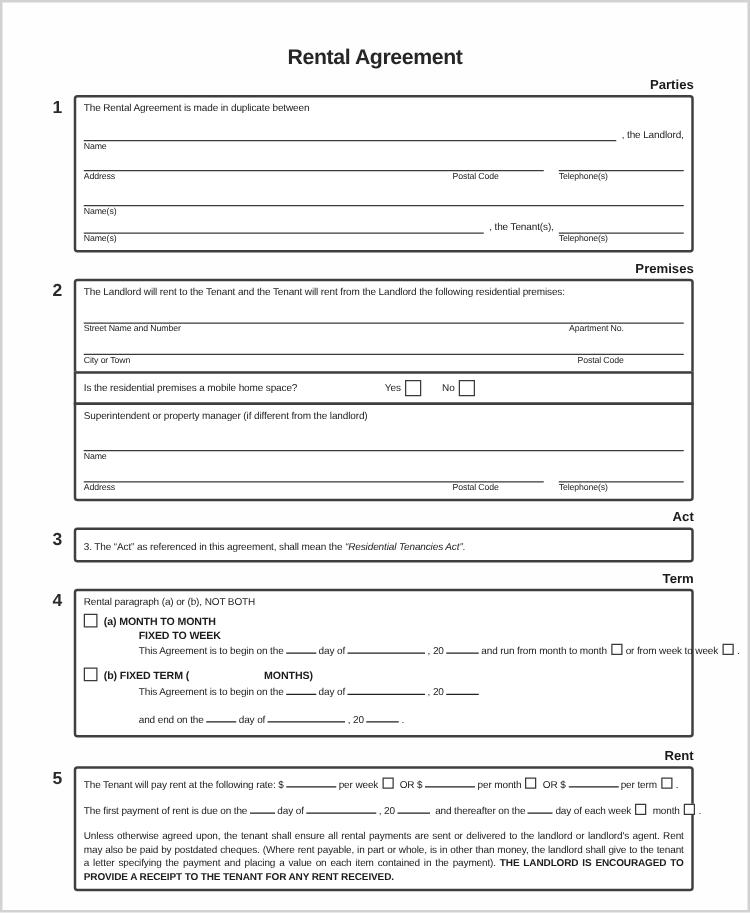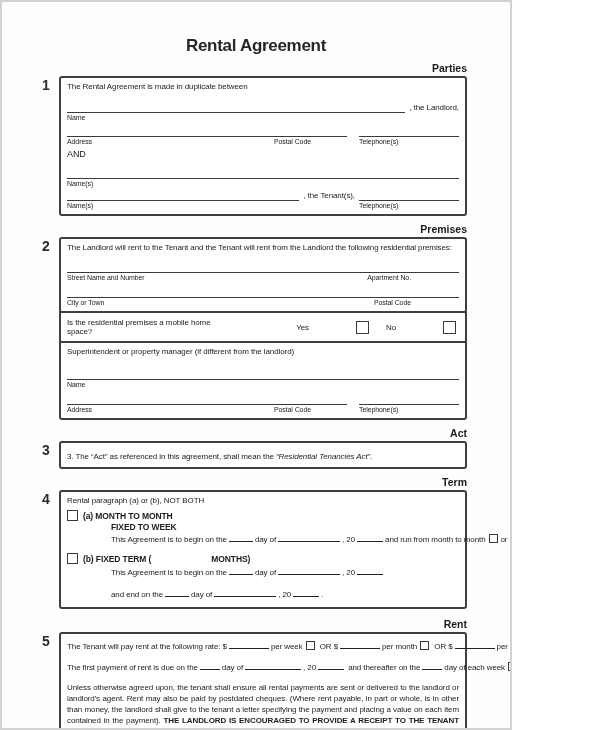--- a/index.html
+++ b/index.html
@@ -3,21 +3,21 @@
 <meta charset="utf-8">
 <style>
   * { box-sizing: border-box; margin: 0; padding: 0; }
   html,body { width:600px; height:730px; }
   body {
     font-family: "Liberation Sans", sans-serif;
     color:#1c1c1c;
     background:#ffffff;
   }
   .page {
-    width:512px; height:730px;
+    width:600px; height:730px;
     border:2px solid #d2d2d2;
     background:#fefefe;
     overflow:hidden;
     position:relative;
   }
   .title {
     text-align:center;
     font-weight:bold;
     font-size:17px;
     letter-spacing:-0.3px;
@@ -67,21 +67,21 @@
   .lab-row .pad-r36 { margin-right:36px; }
   .lab-row .pad-r48 { margin-right:48px; }
   .and-txt { font-size:9px; margin-top:3px; line-height:11px; }
   .fullrow { margin-top:8px; }
   .tenant-row { display:flex; margin-top:2px; }
   .t-left { flex:1; }
   .t-mid { white-space:nowrap; padding:0 4px; font-size:8px; line-height:11px; height:11px; display:flex; align-items:flex-end; }
   .t-right { width:100px; }
   .mobile-row { display:flex; align-items:center; padding:1px 0; }
   .mobile-row .q { font-size:8px; }
-  .yn { margin-left:70px; display:flex; align-items:center;gap:44px; }
+  .yn { margin-left:70px; display:flex; align-items:center; }
   .yn + .yn { margin-left:14px; }
   .yn span { font-size:8px; margin-right:3px; }
   .cbm { width:13px; height:13px; border:1.5px solid #3a3a3a; background:#fff; }
   .cb2 { width:11px; height:11px; border:1.5px solid #3a3a3a; background:#fff; flex:none; }
   .cbi {
     display:inline-block; width:9px; height:9px;
     border:1px solid #3a3a3a; background:#fff;
     vertical-align:-1px; margin:0 3px;
   }
   .bl {
@@ -136,21 +136,20 @@
             <div class="lab-row">
               <span>Address</span>
               <span class="pad-r36">Postal Code</span>
             </div>
           </div>
           <div class="addr-right">
             <div class="fline"></div>
             <div class="flabel">Telephone(s)</div>
           </div>
         </div>
-        <div class="and-txt">AND</div>
         <div class="fullrow">
           <div class="fline"></div>
           <div class="flabel">Name(s)</div>
         </div>
         <div class="tenant-row">
           <div class="t-left">
             <div class="fline"></div>
             <div class="flabel">Name(s)</div>
           </div>
           <div class="t-mid">, the Tenant(s),</div>

